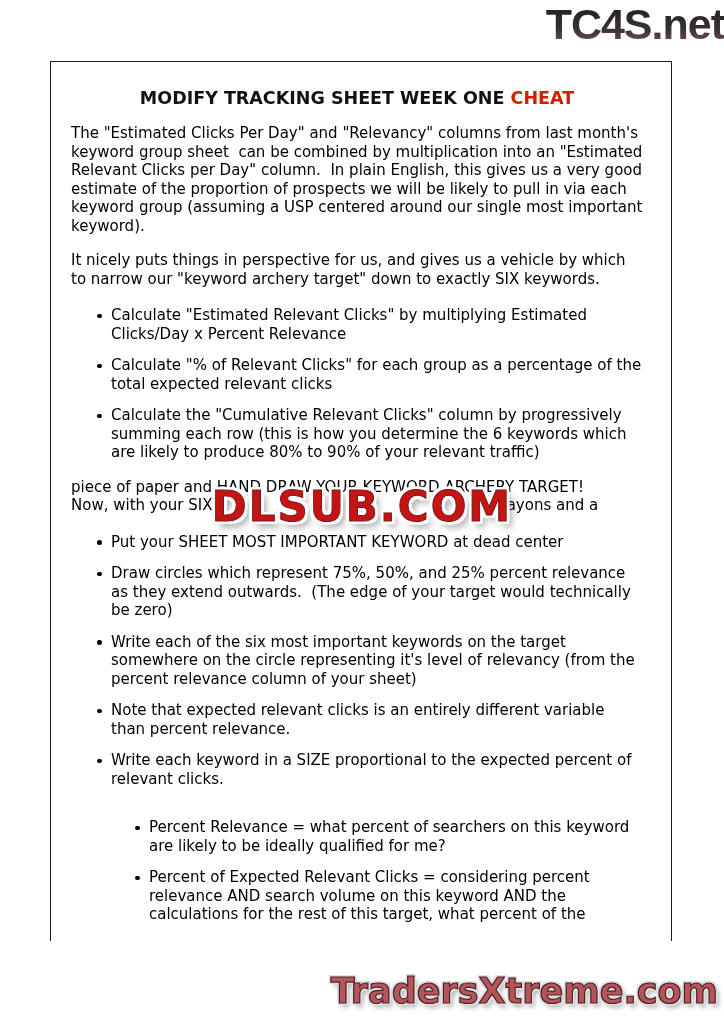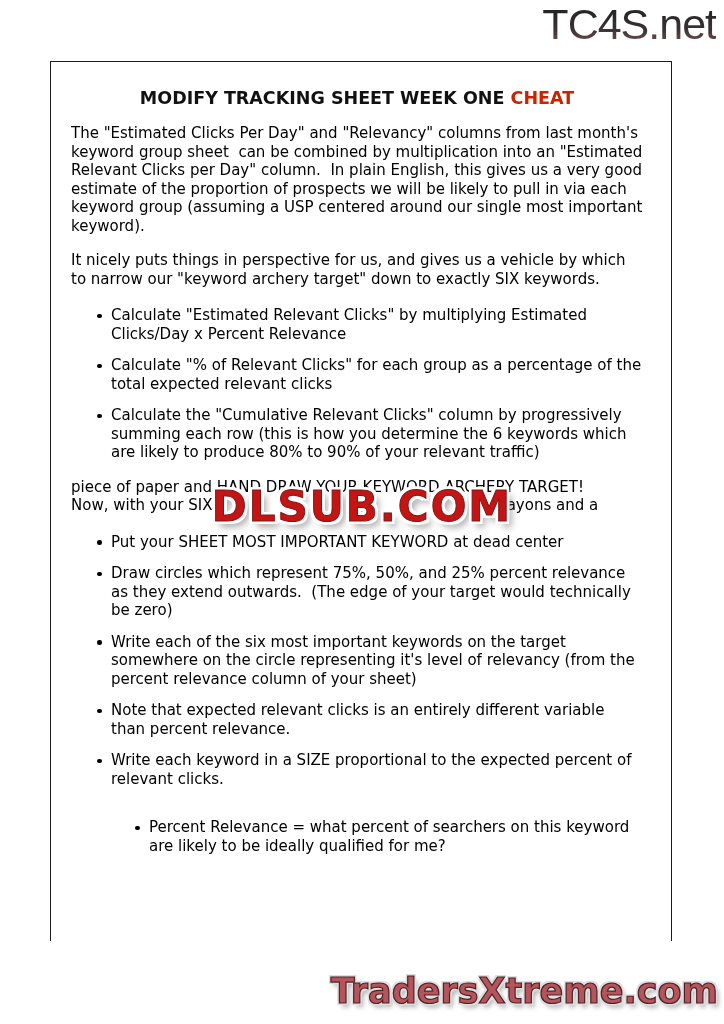--- a/index.html
+++ b/index.html
@@ -7,23 +7,23 @@
     width: 724px; height: 1024px;
     position: relative;
     background: #ffffff;
     overflow: hidden;
     font-family: "DejaVu Sans", sans-serif;
   }
 
   
   .tc4s-logo {
     position: absolute;
-    top: 0px; right: 8px;
+    top: 0px; right: 0;
     font-family: "Liberation Sans", sans-serif;
-    font-weight: normal;
+    font-weight: bold;
     font-size: 43px;
     letter-spacing: -1px;
     background: linear-gradient(180deg, #262626 25%, #3a3234 60%, #8d5858 100%);
     -webkit-background-clip: text;
     background-clip: text;
     color: transparent;
   }
 
   
   .doc-box {
@@ -143,19 +143,20 @@
   <ul>
       <li><span>Put your SHEET MOST IMPORTANT KEYWORD at dead center</span></li>
       <li><span>Draw circles which represent 75%, 50%, and 25% </span><span class="b">percent relevance</span><span> as they extend outwards.  (The edge of your target would technically be zero)</span></li>
       <li><span>Write each of the six most important keywords on the target somewhere on the circle representing it's level of relevancy (from the percent relevance column of your sheet)</span></li>
       <li><span>Note that </span><span class="b">expected relevant clicks</span><span> is an entirely different variable than </span><span class="b">percent relevance</span><span>.</span></li>
       <li><span>Write each keyword in a SIZE proportional to the </span><span class="b">expected percent of relevant clicks</span><span>.</span></li>
     </ul>
 
   <ul class="nested">
       <li><span class="b">Percent Relevance</span><span> = what percent of searchers on this keyword are likely to be ideally qualified for me?</span></li>
+      <li><span class="b">Percent of Expected Relevant Clicks</span><span> = considering percent relevance AND search volume on this keyword AND the calculations for the rest of this target, what percent of the</span></li>
     </ul>
 
 </div>
 
 <div class="watermark">DLSUB.COM</div>
 
 <div class="traders-logo">TradersXtreme.com</div>
 
 </body></html>

